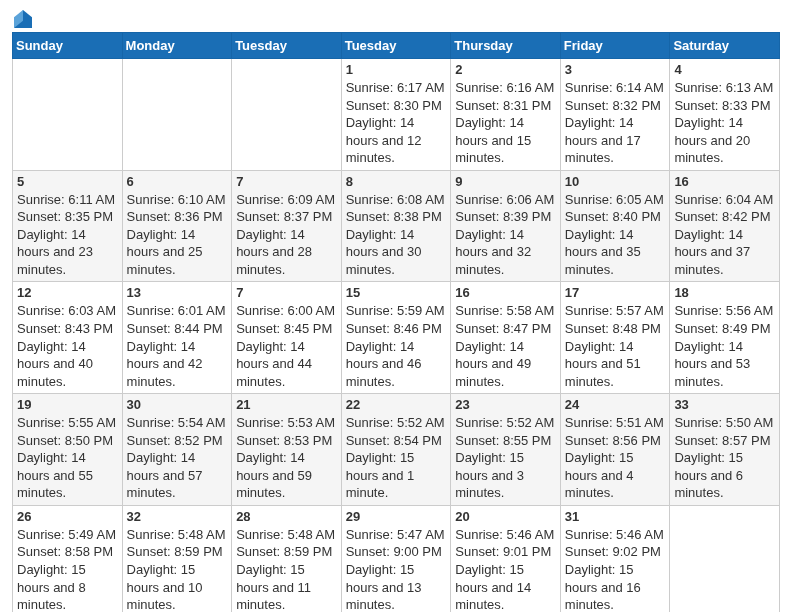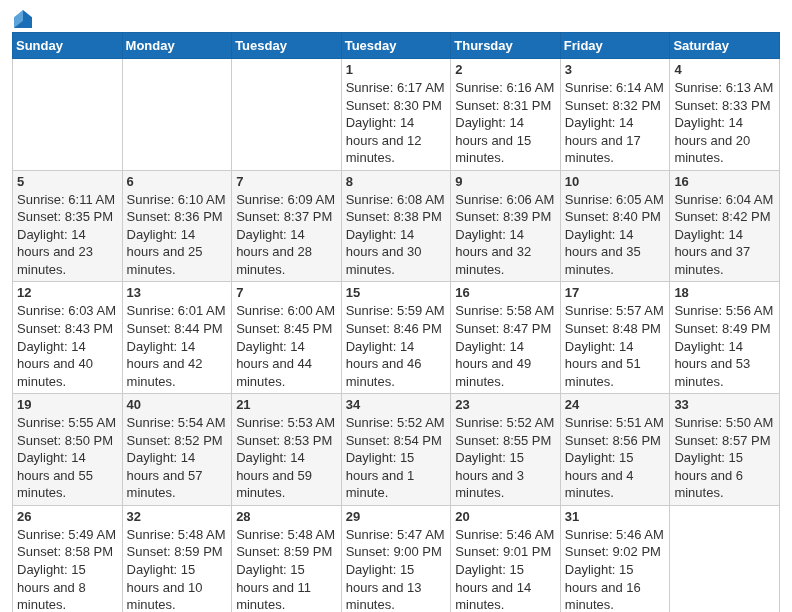--- a/index.html
+++ b/index.html
@@ -205,29 +205,29 @@
             <div class="day-num">18</div>
             <div class="day-info">Sunrise: 5:56 AM<br>Sunset: 8:49 PM<br>Daylight: 14 hours and 53 minutes.</div>
           </td>
         </tr>
         <tr>
           <td>
             <div class="day-num">19</div>
             <div class="day-info">Sunrise: 5:55 AM<br>Sunset: 8:50 PM<br>Daylight: 14 hours and 55 minutes.</div>
           </td>
           <td>
-            <div class="day-num">40</div>
+            <div class="day-num">30</div>
             <div class="day-info">Sunrise: 5:54 AM<br>Sunset: 8:52 PM<br>Daylight: 14 hours and 57 minutes.</div>
           </td>
           <td>
             <div class="day-num">21</div>
             <div class="day-info">Sunrise: 5:53 AM<br>Sunset: 8:53 PM<br>Daylight: 14 hours and 59 minutes.</div>
           </td>
           <td>
-            <div class="day-num">34</div>
+            <div class="day-num">22</div>
             <div class="day-info">Sunrise: 5:52 AM<br>Sunset: 8:54 PM<br>Daylight: 15 hours and 1 minute.</div>
           </td>
           <td>
             <div class="day-num">23</div>
             <div class="day-info">Sunrise: 5:52 AM<br>Sunset: 8:55 PM<br>Daylight: 15 hours and 3 minutes.</div>
           </td>
           <td>
             <div class="day-num">24</div>
             <div class="day-info">Sunrise: 5:51 AM<br>Sunset: 8:56 PM<br>Daylight: 15 hours and 4 minutes.</div>
           </td>

